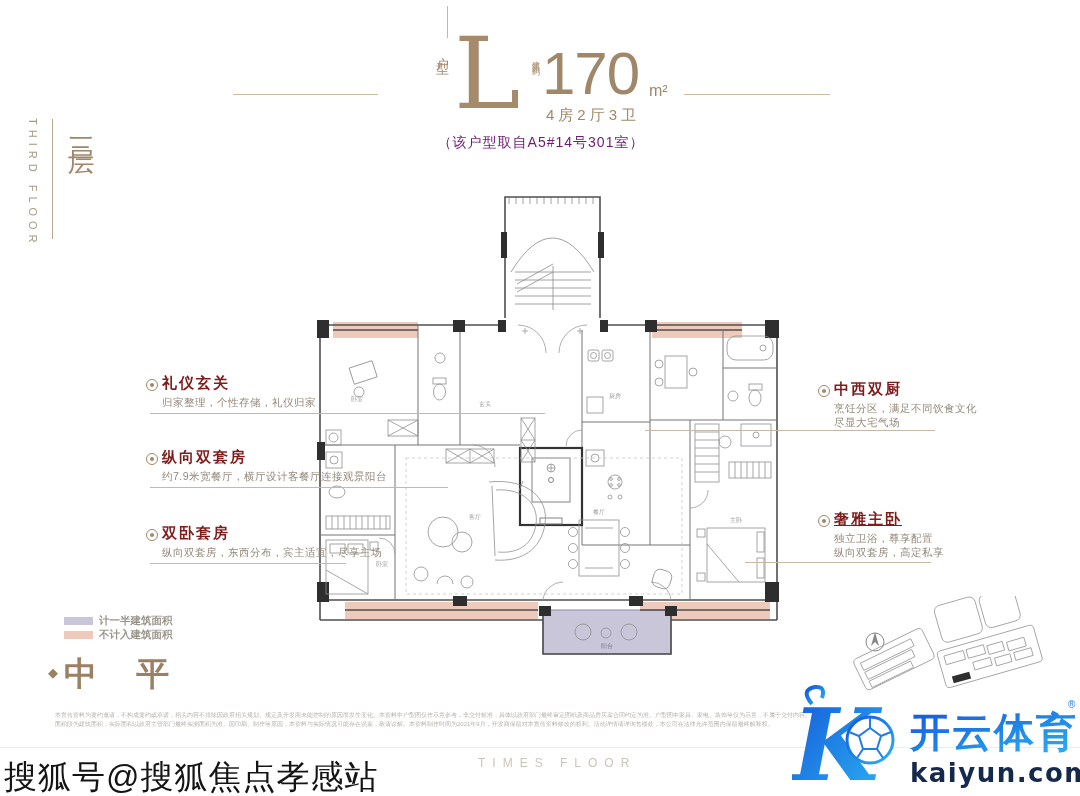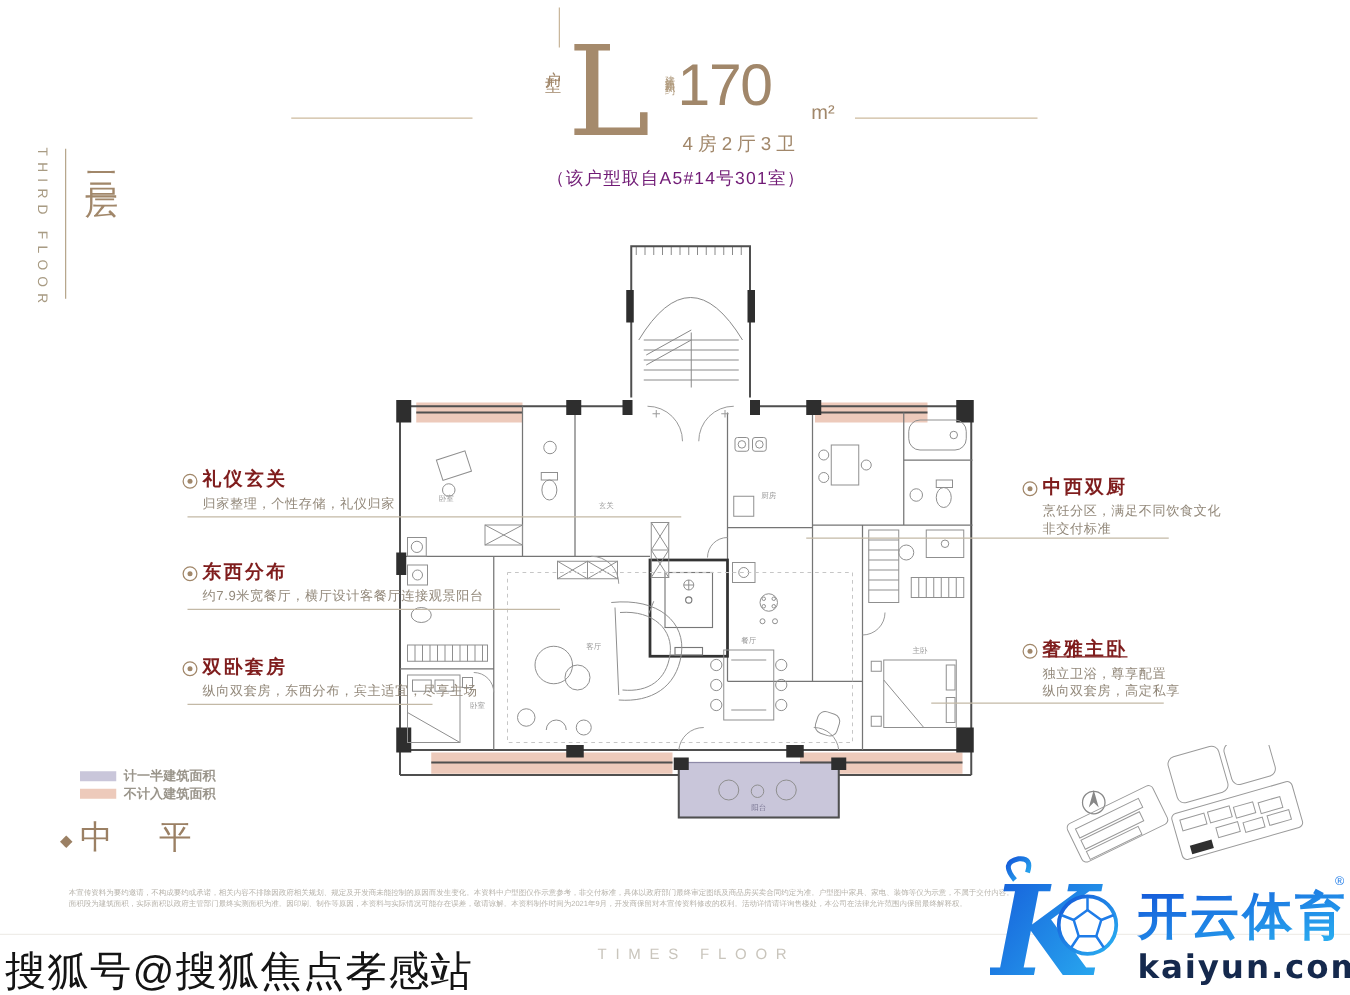--- a/index.html
+++ b/index.html
@@ -7,39 +7,39 @@
         font-family:"Liberation Sans","DejaVu Sans",sans-serif;}
   .abs{position:absolute;}
   
   .hd-vtick{left:447px;top:6px;width:1px;height:32px;background:#c9b79c;}
   .hd-line{height:1px;background:#cdbb9e;top:94px;}
   .hd-line.l{left:233px;width:145px;}
   .hd-line.r{left:684px;width:146px;}
   .unit-label{left:433px;top:47px;font-size:13px;color:#a1876a;writing-mode:vertical-rl;letter-spacing:4px;}
   .unit-letter{left:454px;top:24px;font-size:100px;line-height:1;color:#a58a6c;font-family:"DejaVu Serif","Liberation Serif",serif;}
   .area-prefix{left:529px;top:54px;font-size:8px;color:#b09a7d;writing-mode:vertical-rl;letter-spacing:2px;}
-  .area-num{left:542px;top:44px;font-size:47px;line-height:1;color:#a1876a;letter-spacing:-1px;}
+  .area-num{left:542px;top:44px;font-size:60px;line-height:1;color:#a1876a;letter-spacing:-1px;}
   .area-unit{left:649px;top:82px;font-size:16px;color:#a1876a;}
   .rooms-sum{left:546px;top:106px;font-size:15px;letter-spacing:4px;color:#a1876a;}
   .source-note{left:425px;top:134px;width:232px;text-align:center;font-size:14px;letter-spacing:1px;color:#701a75;}
   
   .floor-en{left:27px;top:118px;font-size:11px;letter-spacing:5px;color:#a89b83;writing-mode:vertical-rl;text-orientation:mixed;height:130px;}
   .sb-line{left:52px;top:119px;width:1px;height:120px;background:#b7a78d;}
   .floor-cn{left:63px;top:116px;font-size:27px;letter-spacing:12px;color:#a1876a;writing-mode:vertical-rl;}
   
   .ann-ico{width:10px;height:10px;border:1px solid #a1876a;border-radius:50%;}
   .ann-ico::after{content:"";position:absolute;left:3px;top:3px;width:4px;height:4px;background:#a1876a;border-radius:50%;}
   .ann-title{font-size:15px;font-weight:bold;letter-spacing:2px;color:#7f1d1d;}
   .ann-desc{font-size:10.5px;color:#93897b;letter-spacing:0.5px;white-space:nowrap;}
   .callout{height:1px;background:#c3b9a6;}
   
   .lg-swatch{width:29px;height:8px;}
   .lg-label{font-size:10.5px;color:#9a958b;font-weight:bold;}
   .sec-bullet{left:48px;top:665px;font-size:13px;color:#9b8064;}
-  .sec-text{left:64px;top:652px;font-size:26px;letter-spacing:15px;color:#9b8064;font-weight:400;}
+  .sec-text{left:64px;top:652px;font-size:33px;letter-spacing:15px;color:#9b8064;font-weight:700;}
   
   .disclaimer{left:55px;top:711px;width:860px;font-size:6px;line-height:9px;color:#b7b3ab;}
   .footer-divider{left:0;top:747px;width:1080px;height:1px;background:#efede9;}
   .brand{left:478px;top:756px;font-size:12px;letter-spacing:7px;color:#c9c5bc;}
   .watermark{left:4px;top:755px;font-size:33px;font-weight:normal;color:#141414;letter-spacing:1px;
     text-shadow:-1px -1px 0 #fff,1px -1px 0 #fff,-1px 1px 0 #fff,1px 1px 0 #fff,0 2px 0 #fff;}
 </style>
 </head>
 <body>
 
@@ -224,31 +224,31 @@
   <div class="abs callout" style="left:150px;top:487px;width:298px;"></div>
   <div class="abs callout" style="left:150px;top:563px;width:196px;"></div>
   <div class="abs callout" style="left:645px;top:430px;width:290px;"></div>
   <div class="abs callout" style="left:745px;top:562px;width:186px;"></div>
 
   <div class="abs ann-ico" style="left:146px;top:379px;"></div>
   <div class="abs ann-title" style="left:162px;top:374px;">礼仪玄关</div>
   <div class="abs ann-desc" style="left:162px;top:396px;">归家整理，个性存储，礼仪归家</div>
 
   <div class="abs ann-ico" style="left:146px;top:453px;"></div>
-  <div class="abs ann-title" style="left:162px;top:448px;">东西分布</div>
+  <div class="abs ann-title" style="left:162px;top:448px;">纵向双套房</div>
   <div class="abs ann-desc" style="left:162px;top:470px;">约7.9米宽餐厅，横厅设计客餐厅连接观景阳台</div>
 
   <div class="abs ann-ico" style="left:146px;top:529px;"></div>
   <div class="abs ann-title" style="left:162px;top:524px;">双卧套房</div>
   <div class="abs ann-desc" style="left:162px;top:546px;">纵向双套房，东西分布，宾主适宜，尽享主场</div>
 
   <div class="abs ann-ico" style="left:818px;top:385px;"></div>
   <div class="abs ann-title" style="left:834px;top:380px;">中西双厨</div>
   <div class="abs ann-desc" style="left:834px;top:402px;">烹饪分区，满足不同饮食文化</div>
-  <div class="abs ann-desc" style="left:834px;top:416px;">非交付标准</div>
+  <div class="abs ann-desc" style="left:834px;top:416px;">尽显大宅气场</div>
 
   <div class="abs ann-ico" style="left:818px;top:515px;"></div>
   <div class="abs ann-title" style="left:834px;top:510px;text-decoration:underline;">奢雅主卧</div>
   <div class="abs ann-desc" style="left:834px;top:532px;">独立卫浴，尊享配置</div>
   <div class="abs ann-desc" style="left:834px;top:546px;">纵向双套房，高定私享</div>
 
   <div class="abs lg-swatch" style="left: 64px; top: 617px; background-color: rgb(201, 198, 218);"></div>
   <div class="abs lg-label" style="left:99px;top:614px;">计一半建筑面积</div>
   <div class="abs lg-swatch" style="left: 64px; top: 631px; background-color: rgb(237, 202, 187);"></div>
   <div class="abs lg-label" style="left:99px;top:628px;">不计入建筑面积</div>

